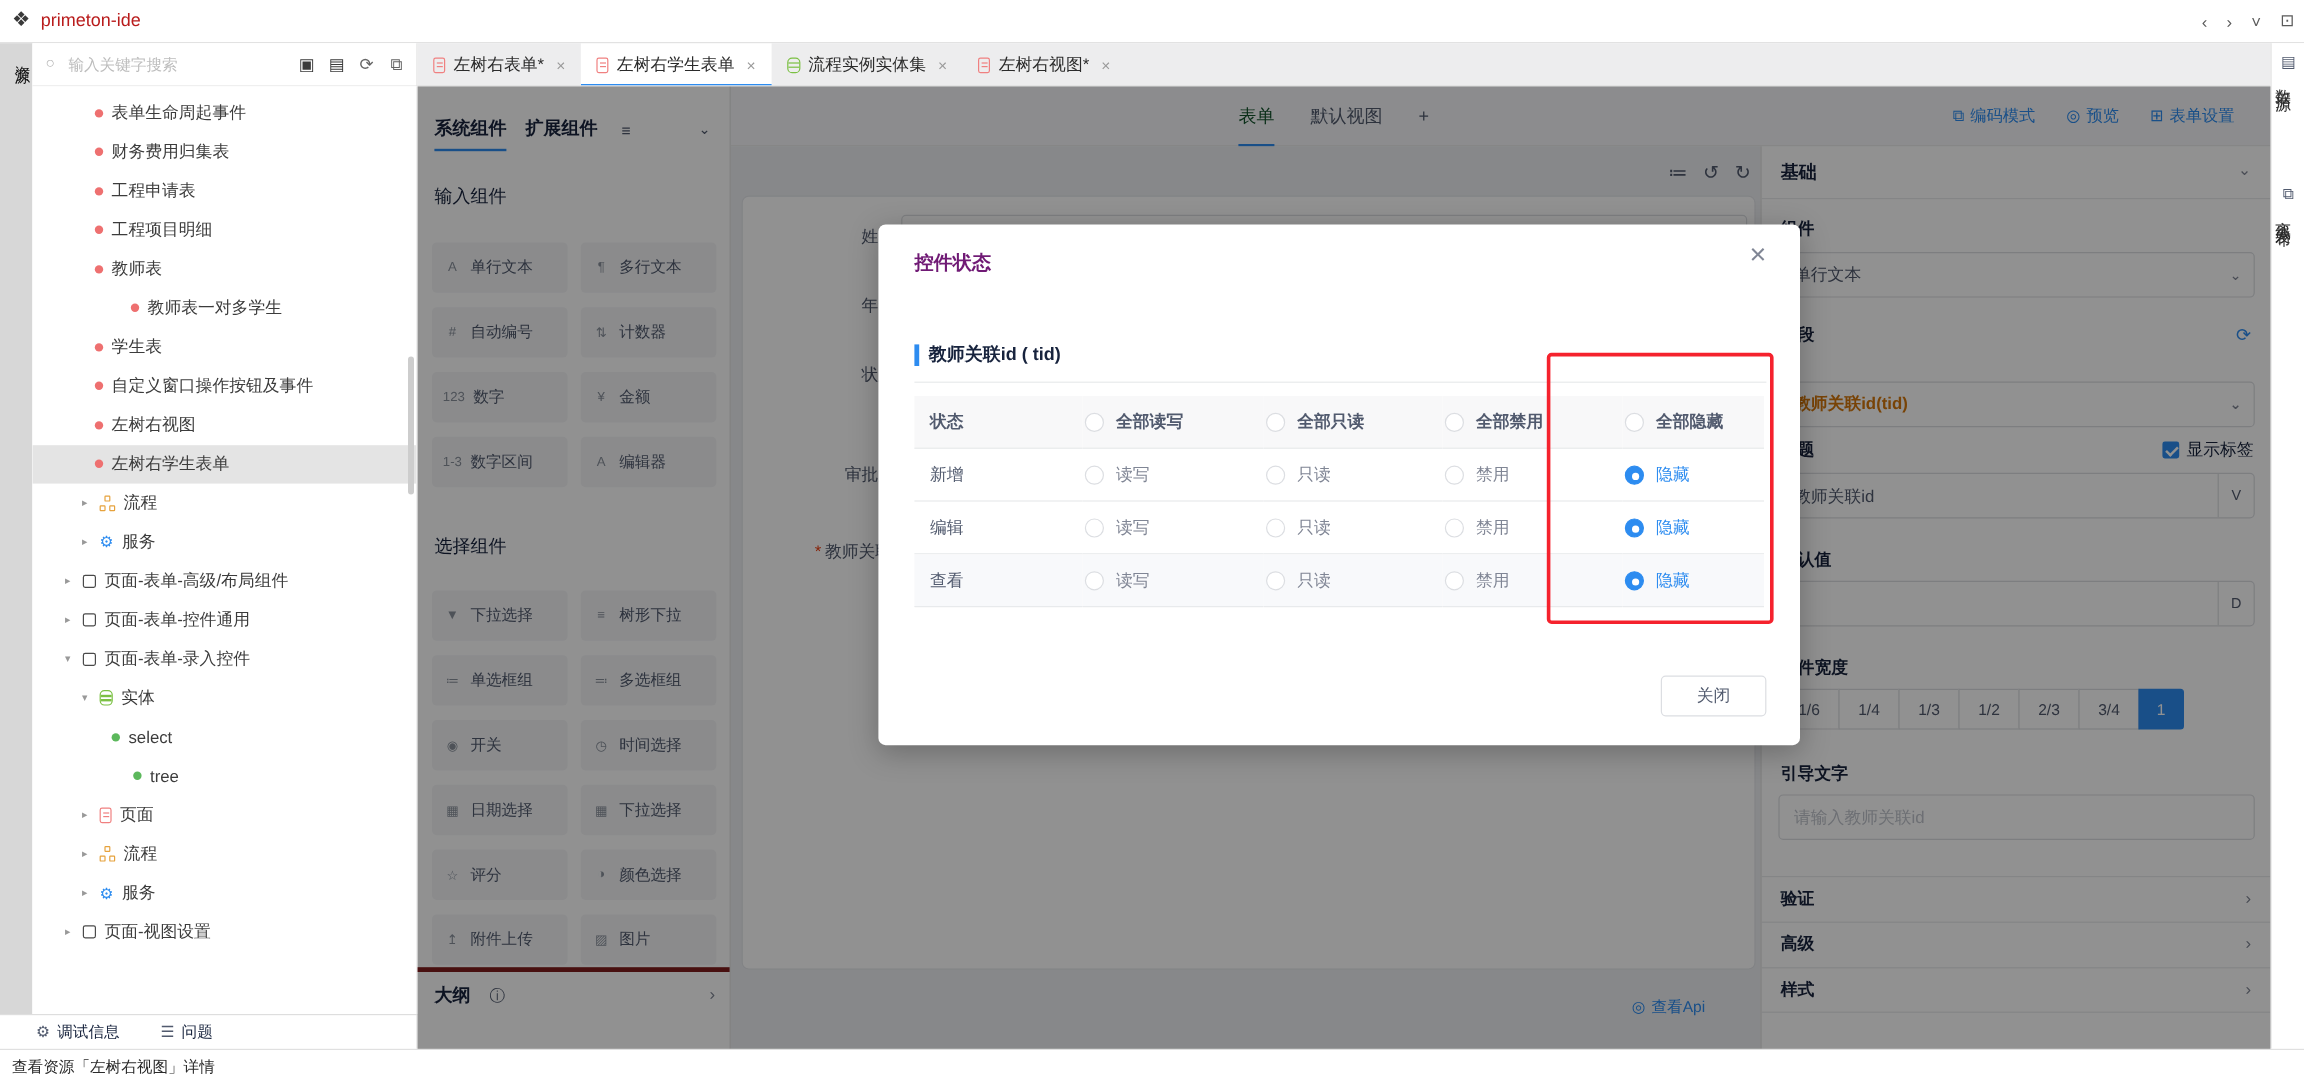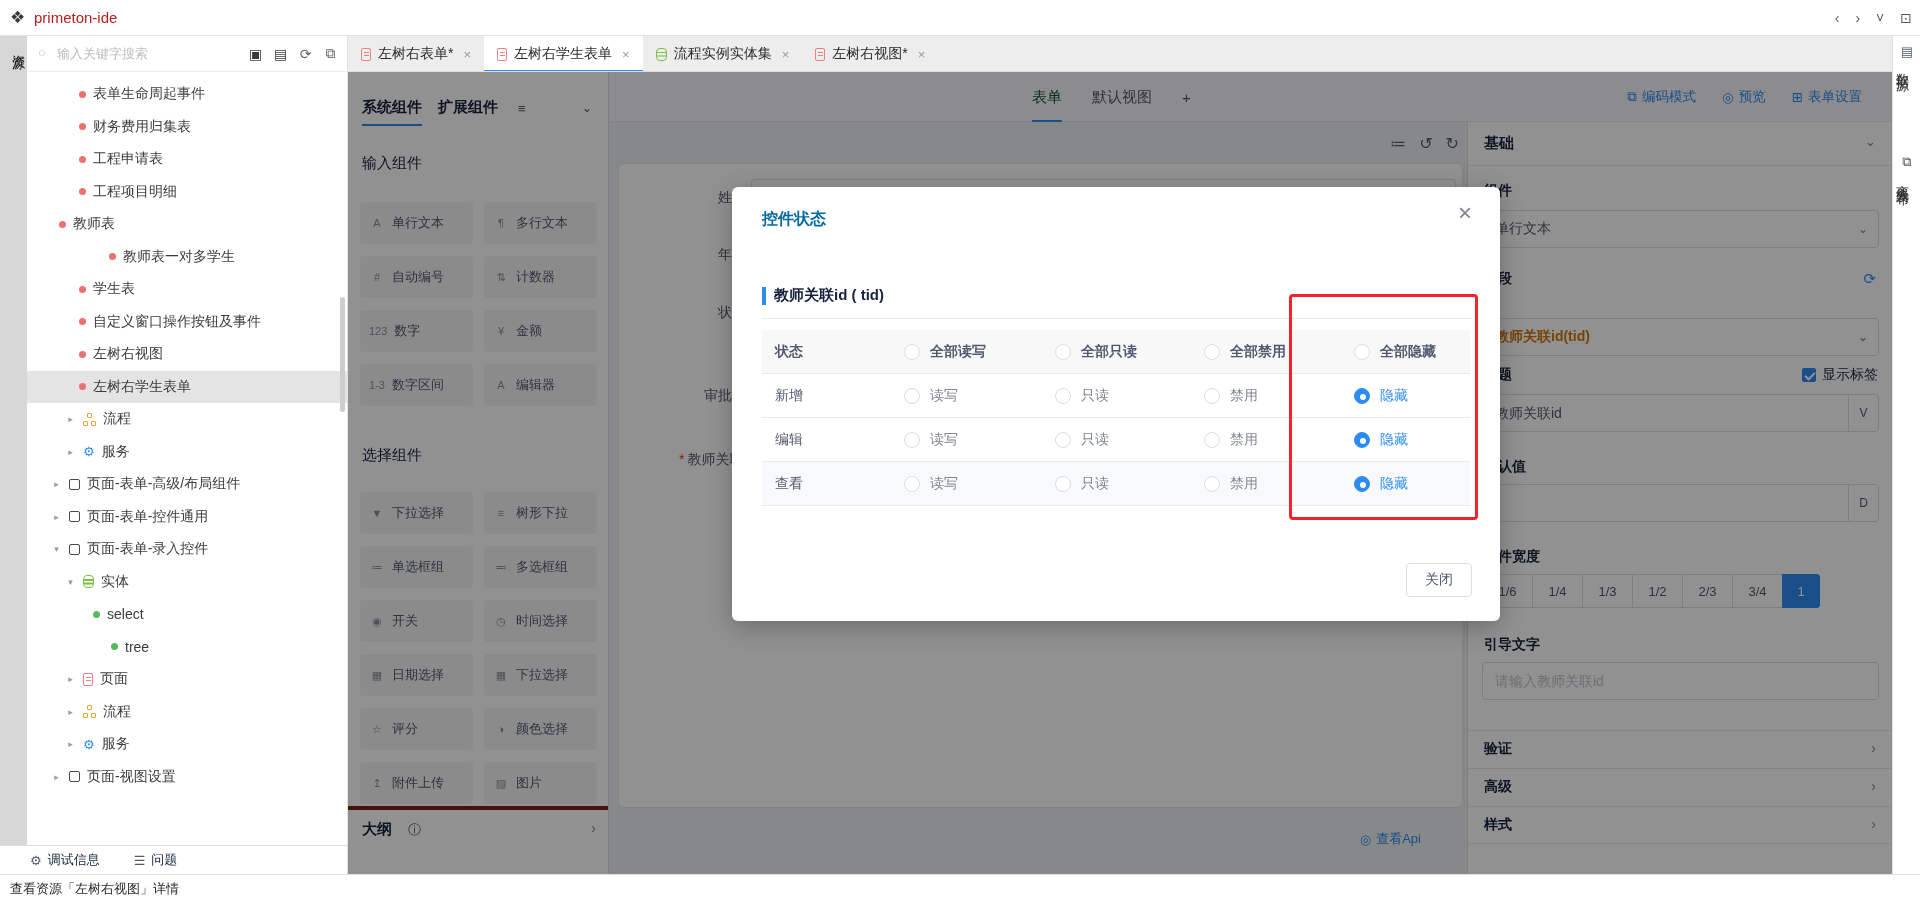--- a/index.html
+++ b/index.html
@@ -108,35 +108,35 @@
   .rgroup .rvl{writing-mode:vertical-rl;text-orientation:upright;font-size:13px;letter-spacing:3px;color:#2b2b2b;margin-top:4px}
   
   .debugbar{position:absolute;left:0;top:845px;width:348px;height:29px;background:#fff;border-top:1px solid #dedede;border-right:1px solid #dedede;display:flex;align-items:center;gap:34px;padding-left:30px}
   .dbitem{display:flex;align-items:center;gap:6px;font-size:13px;color:#17233d}
   .dbitem .dbg{color:#515a6e;font-size:13px}
   .statusbar{position:absolute;left:0;top:874px;width:1920px;height:28px;background:#fff;border-top:1px solid #e0e0e0}
   .statusbar span{display:block;padding-left:10px;line-height:27px;font-size:13px;color:#2b2b2b}
   
   .dim{position:absolute;left:348px;top:72px;width:1544px;height:802px;background:rgba(0,0,0,0.43);z-index:50}
   .modal{position:absolute;left:732px;top:187px;width:768px;height:434px;background:#fff;border-radius:6px;box-shadow:0 6px 24px rgba(0,0,0,.25);z-index:60}
-  .mtitle{position:absolute;left:30px;top:22px;font-size:16px;font-weight:600;color:#0369a1}
+  .mtitle{position:absolute;left:30px;top:22px;font-size:16px;font-weight:600;color:#701a75}
   .mclose{position:absolute;right:28px;top:14px;font-size:24px;color:#808695;line-height:24px}
   .msecbar{position:absolute;left:30px;top:100px;width:4px;height:18px;background:#2d8cf0}
   .msectitle{position:absolute;left:42px;top:99px;font-size:15px;font-weight:bold;color:#17233d}
   .munderline{position:absolute;left:30px;right:28px;top:131px;height:1px;background:#e8eaec}
   .mtable{position:absolute;left:30px;top:143px;width:708px;display:grid;grid-template-columns:140px 151px 149px 150px 118px;grid-auto-rows:44px}
   .mcell{display:flex;align-items:center;gap:10px;border-bottom:1px solid #e8eaec;font-size:14px;color:#808695;padding-left:2px}
   .mcell.first{padding-left:13px;color:#515a6e}
   .mcell.mhead{background:#f8f8f9;font-weight:bold;color:#515a6e}
   .mcell.alt{background:#f8f9fb}
   .mcell .sel-label{color:#2d8cf0}
   .radio{width:16px;height:16px;border-radius:50%;border:1px solid #dcdee2;background:#fff;flex:0 0 16px;position:relative}
   .radio.sel{background:#2d8cf0;border-color:#2d8cf0}
   .radio.sel::after{content:"";position:absolute;left:5px;top:5px;width:6px;height:6px;border-radius:50%;background:#fff}
-  .mfooter{position:absolute;right:28px;bottom:24px;width:66px;height:34px;border:1px solid #dcdee2;border-radius:4px;background:#fff;display:flex;align-items:center;justify-content:center;font-size:14px;color:#515a6e}
+  .mfooter{position:absolute;right:28px;bottom:24px;width:88px;height:34px;border:1px solid #dcdee2;border-radius:4px;background:#fff;display:flex;align-items:center;justify-content:center;font-size:14px;color:#515a6e}
   .redrect{position:absolute;left:1289px;top:294px;width:189px;height:226px;border:3px solid #f5222d;border-radius:4px;z-index:70}
 </style>
 </head>
 <body>
 
 <div id="root">
 
   <div class="titlebar">
     <span class="logo">❖</span>
     <span class="appname">primeton-ide</span>
@@ -197,21 +197,21 @@
         <span>财务费用归集表</span>
       </div>
       <div class="titem" style="padding-left: 52px;">
         <span class="dot red"></span>
         <span>工程申请表</span>
       </div>
       <div class="titem" style="padding-left: 52px;">
         <span class="dot red"></span>
         <span>工程项目明细</span>
       </div>
-      <div class="titem" style="padding-left: 32px; text-align: center;">
+      <div class="titem" style="padding-left: 52px; text-align: center;">
         <span class="dot red"></span>
         <span>教师表</span>
       </div>
       <div class="titem" style="padding-left: 52px; margin-left: 30px;">
         <span class="dot red"></span>
         <span>教师表一对多学生</span>
       </div>
       <div class="titem" style="padding-left: 52px;">
         <span class="dot red"></span>
         <span>学生表</span>

